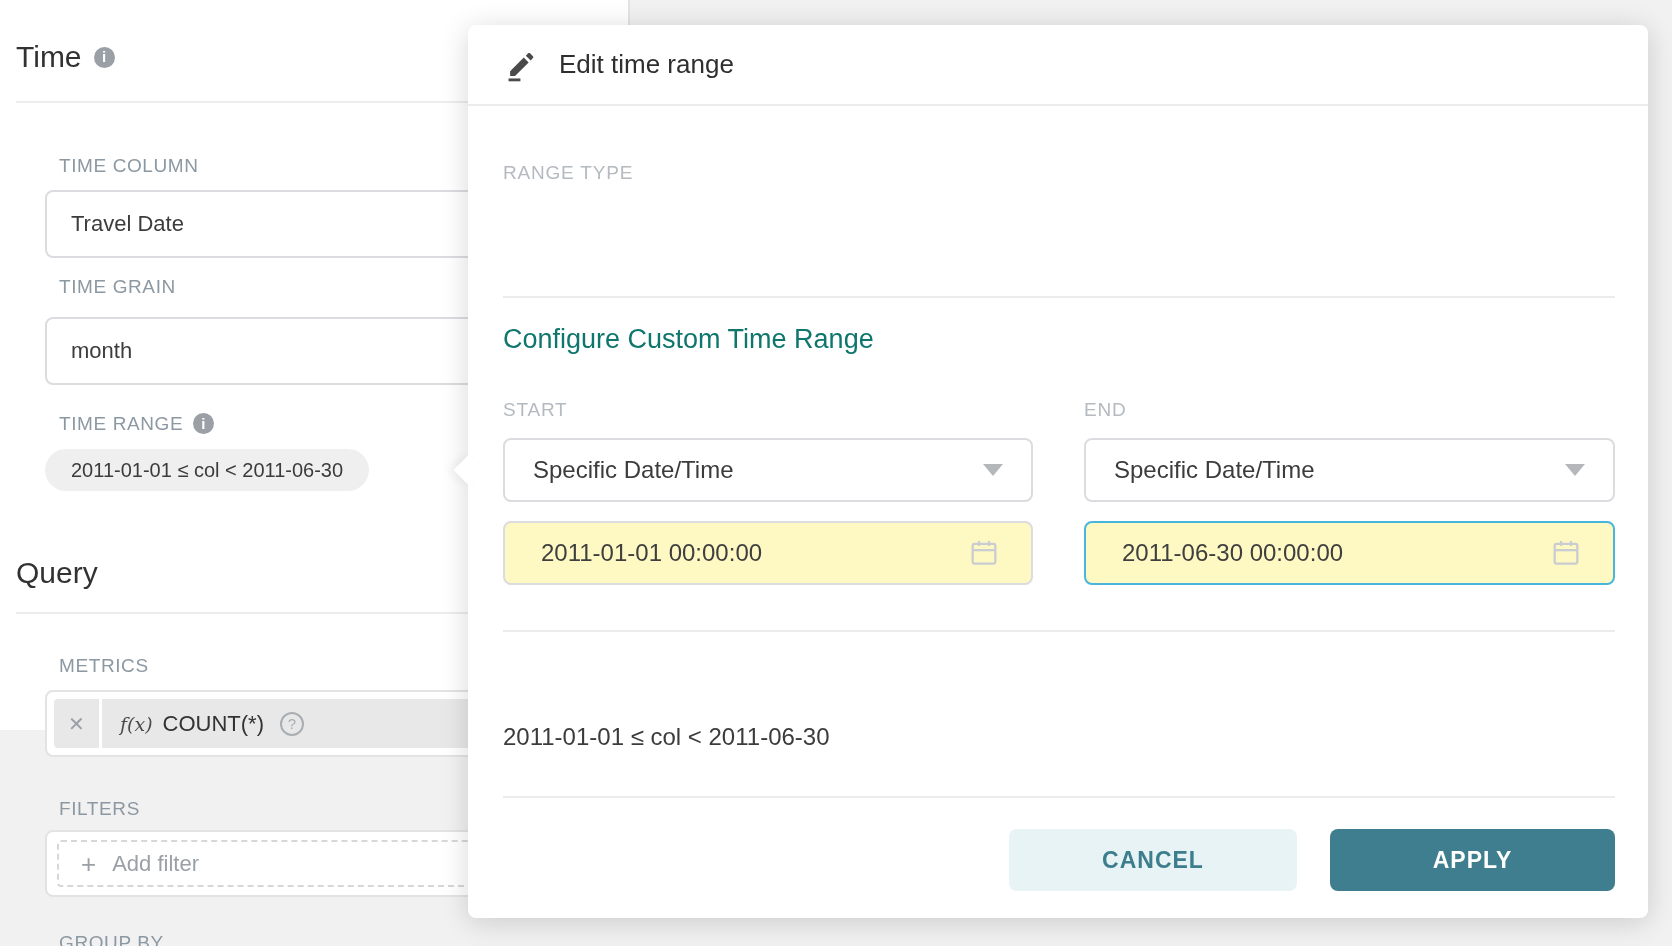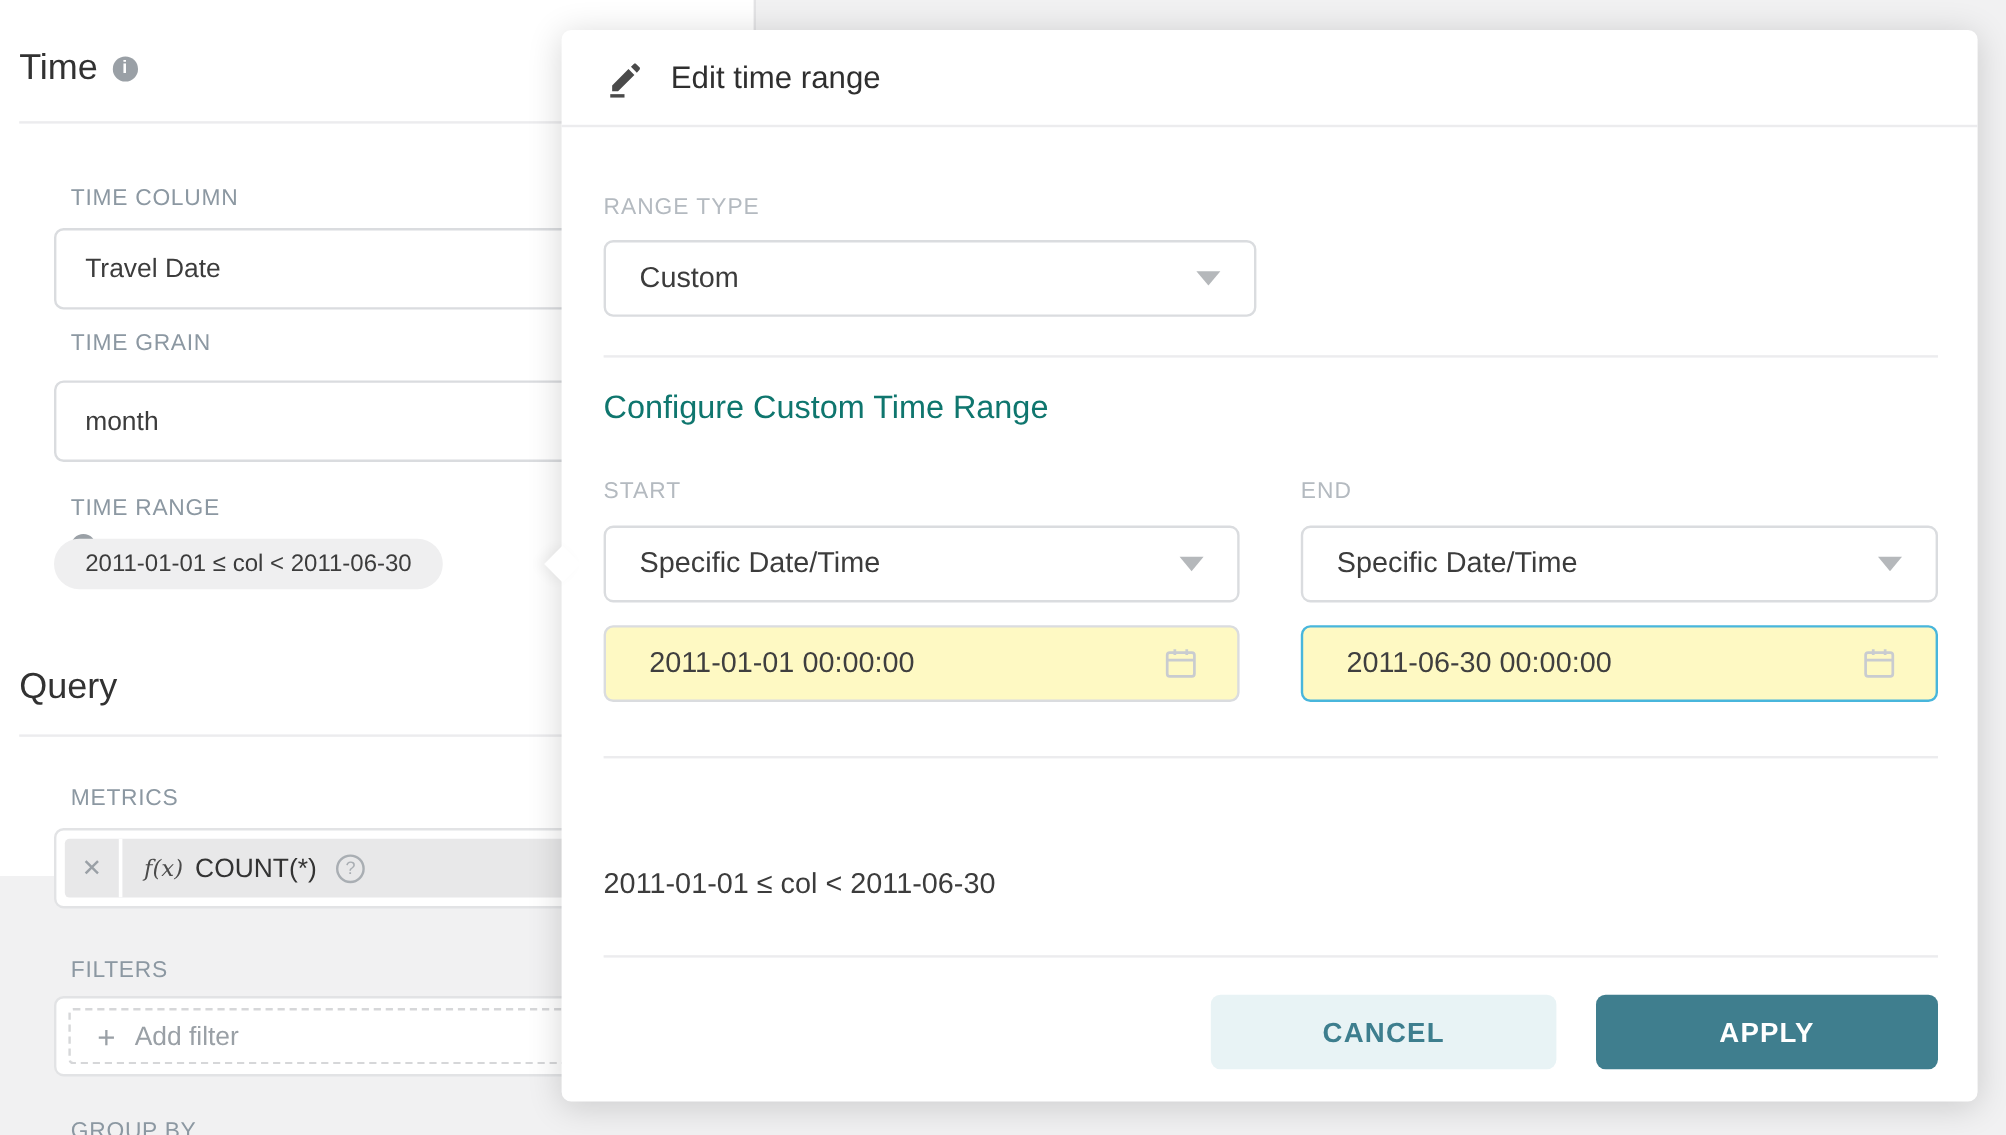--- a/index.html
+++ b/index.html
@@ -138,21 +138,21 @@
     <span>Travel Date</span>
   </div>
 
   <div class="field-label" style="top:276px;">
     <span>TIME GRAIN</span>
   </div>
   <div class="select-box" style="top:317px;">
     <span>month</span>
   </div>
 
-  <div class="field-label" style="top:413px;flex-direction:column;">
+  <div class="field-label" style="top:413px;">
     <span>TIME RANGE</span>
     <span class="info-icon">i</span>
   </div>
   <div class="pill" style="top:449px;">
     <span>2011-01-01 ≤ col &lt; 2011-06-30</span>
   </div>
 
   <div class="section-title" style="top:556px;">
     <span>Query</span>
   </div>
@@ -190,24 +190,20 @@
 
   <div class="popover-header">
     <svg width="38" height="38" viewBox="0 0 24 24">
       <path fill="#4a4a4a" d="M4.5 15.9V19h3.1l8.6-8.6-3.1-3.1-8.6 8.6z M18.9 7.6c.33-.33.33-.87 0-1.2l-1.8-1.8c-.33-.33-.87-.33-1.2 0l-1.5 1.5 3.1 3.1 1.4-1.6z"></path>
       <rect x="3.5" y="20.5" width="7.5" height="1.8" fill="#4a4a4a"></rect>
     </svg>
     <span class="popover-title">Edit time range</span>
   </div>
 
   <div class="pop-label" style="left:35px; top:137px;">RANGE TYPE</div>
-  <div class="dropdown" style="left:35px; top:175px; width:544px;">
-    <span>Custom</span>
-    <span class="caret"></span>
-  </div>
 
   <div class="pop-hr" style="top:271px;"></div>
 
   <div class="pop-heading" style="top:299px;">Configure Custom Time Range</div>
 
   <div class="pop-label" style="left:35px; top:374px;">START</div>
   <div class="dropdown" style="left:35px; top:413px; width:530px;">
     <span>Specific Date/Time</span>
     <span class="caret"></span>
   </div>

